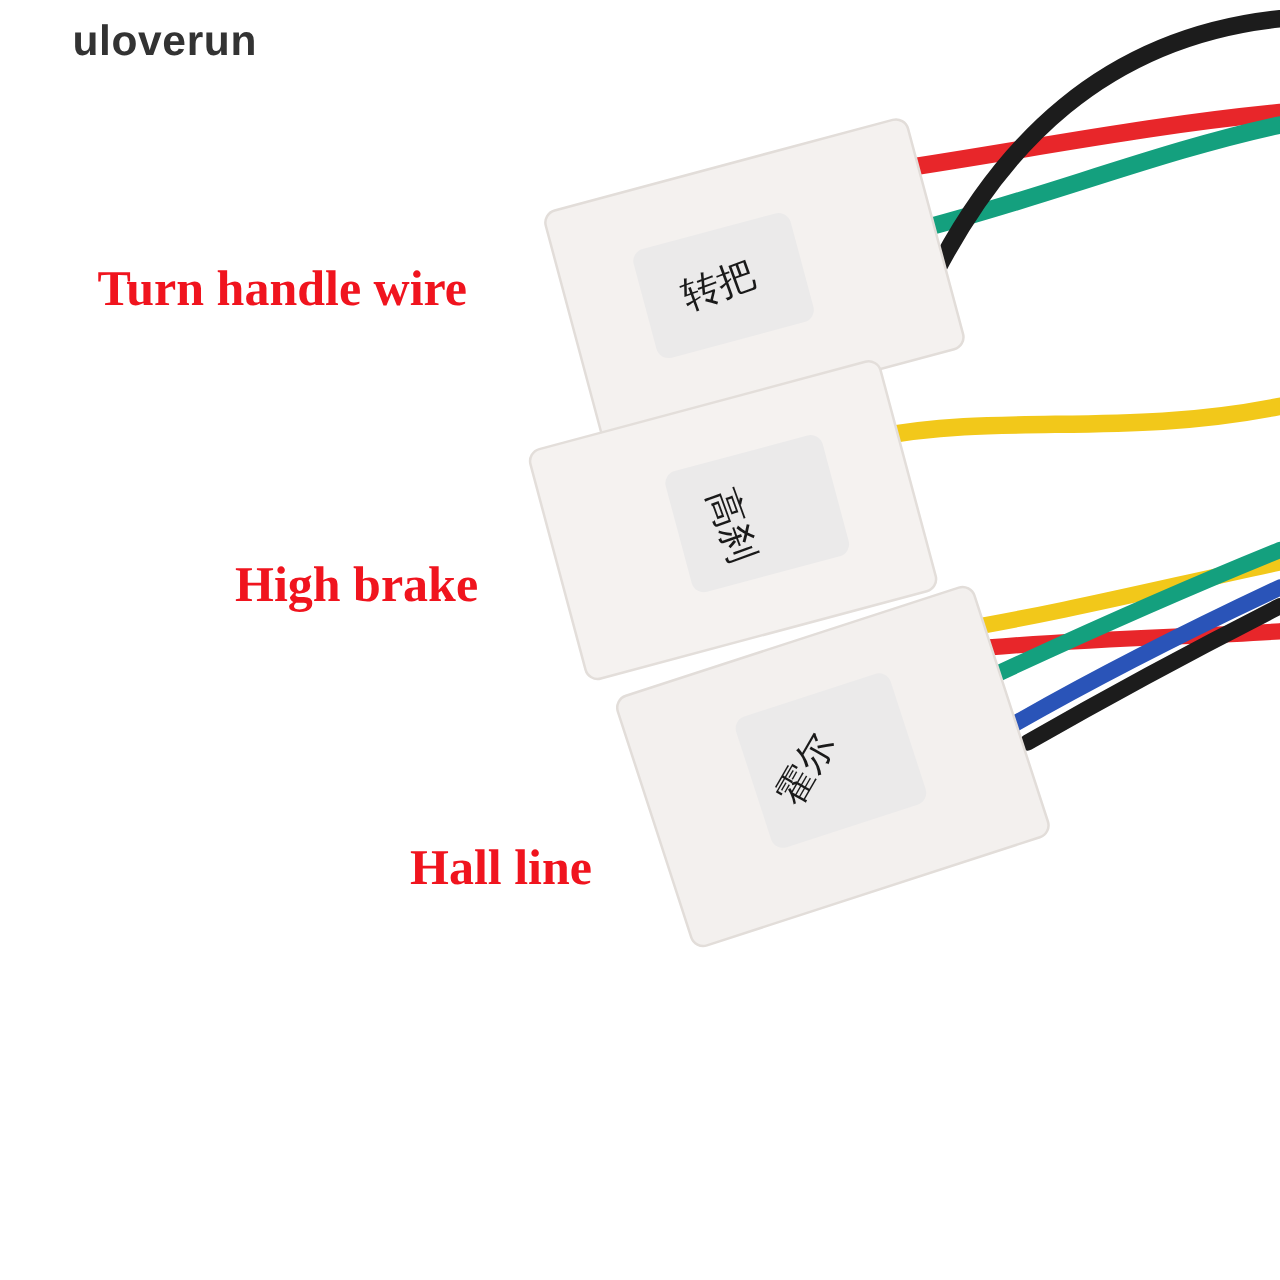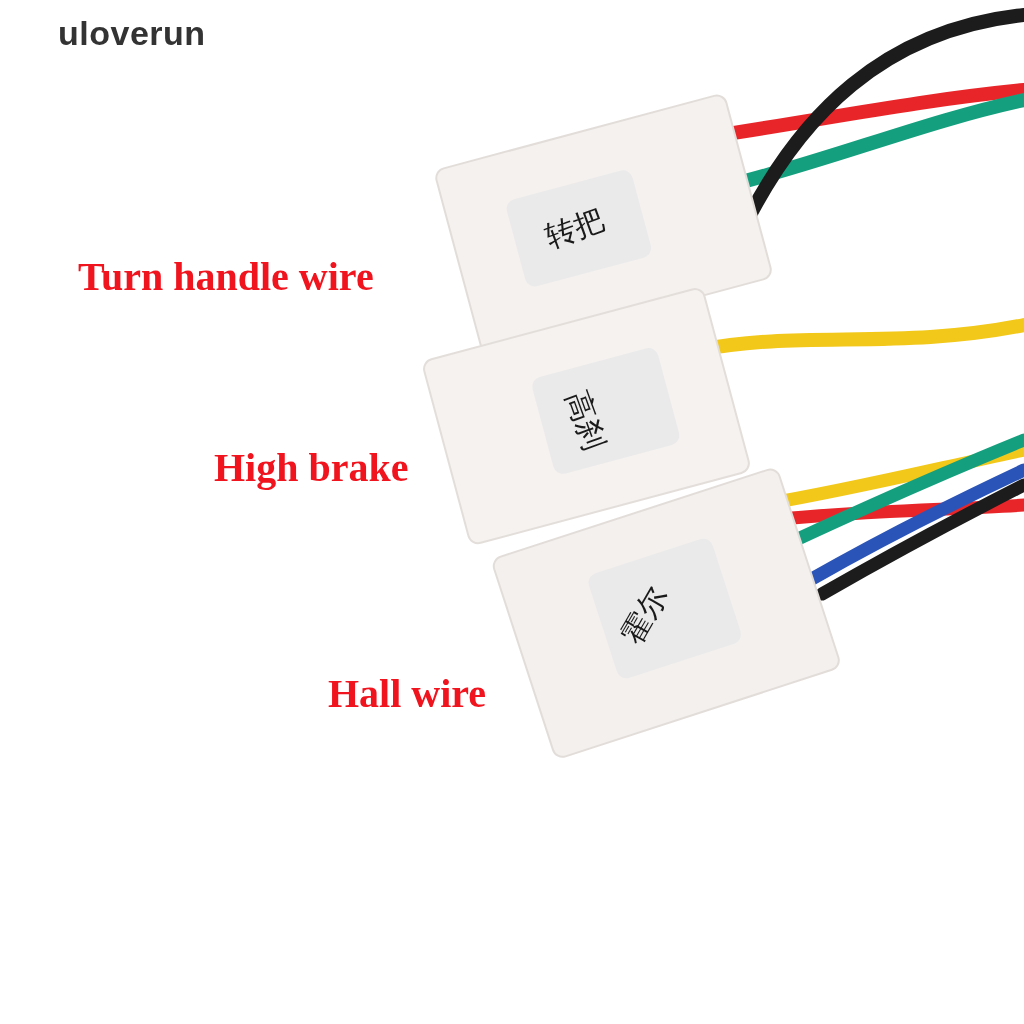--- a/index.html
+++ b/index.html
@@ -1,20 +1,20 @@
 <!DOCTYPE html>
 <html><head>
 <meta charset="utf-8">
 <style>
   html, body { margin:0; padding:0; background:#ffffff; }
   body { width:1024px; height:1024px; position:relative; overflow:hidden; font-family:"Liberation Sans", sans-serif; }
   .watermark { position:absolute; left:58px; top:14px; font-family:Liberation Sans, sans-serif; font-weight:bold; font-size:34px; color:#333333; letter-spacing:0.5px; }
   .callout { position:absolute; font-family:"Liberation Serif", serif; font-weight:bold; color:#f0141e; font-size:40px; white-space:nowrap; }
-  #lbl1 { left:78px; top:207px;margin-top:46px; }
-  #lbl2 { left:214px; top:444px; }
+  #lbl1 { left:78px; top:207px; }
+  #lbl2 { left:188px; top:444px; }
   #lbl3 { left:328px; top:670px; }
   svg.photo { position:absolute; left:0; top:0; }
   .tag { position:absolute; font-family:"DejaVu Sans", sans-serif; font-size:30px; color:#1a1a1a; white-space:nowrap; }
 </style>
 </head>
 <body>
 
 <div class="watermark">uloverun</div>
 
 <svg class="photo" width="1024" height="1024" viewBox="0 0 1024 1024">
@@ -50,13 +50,13 @@
     <rect x="600" y="555" width="130" height="110" rx="10" fill="#ebeaea"></rect>
   </g>
 </svg>
 
 <div class="tag" style="left:545px;top:208px;transform:rotate(-20deg);">转把</div>
 <div class="tag" style="left:555px;top:400px;transform:rotate(70deg);">高刹</div>
 <div class="tag" style="left:615px;top:595px;transform:rotate(-60deg);">霍尔</div>
 
 <div id="lbl1" class="callout">Turn handle wire</div>
 <div id="lbl2" class="callout">High brake</div>
-<div id="lbl3" class="callout">Hall wire</div>
+<div id="lbl3" class="callout">Hall line</div>
 
 </body></html>

